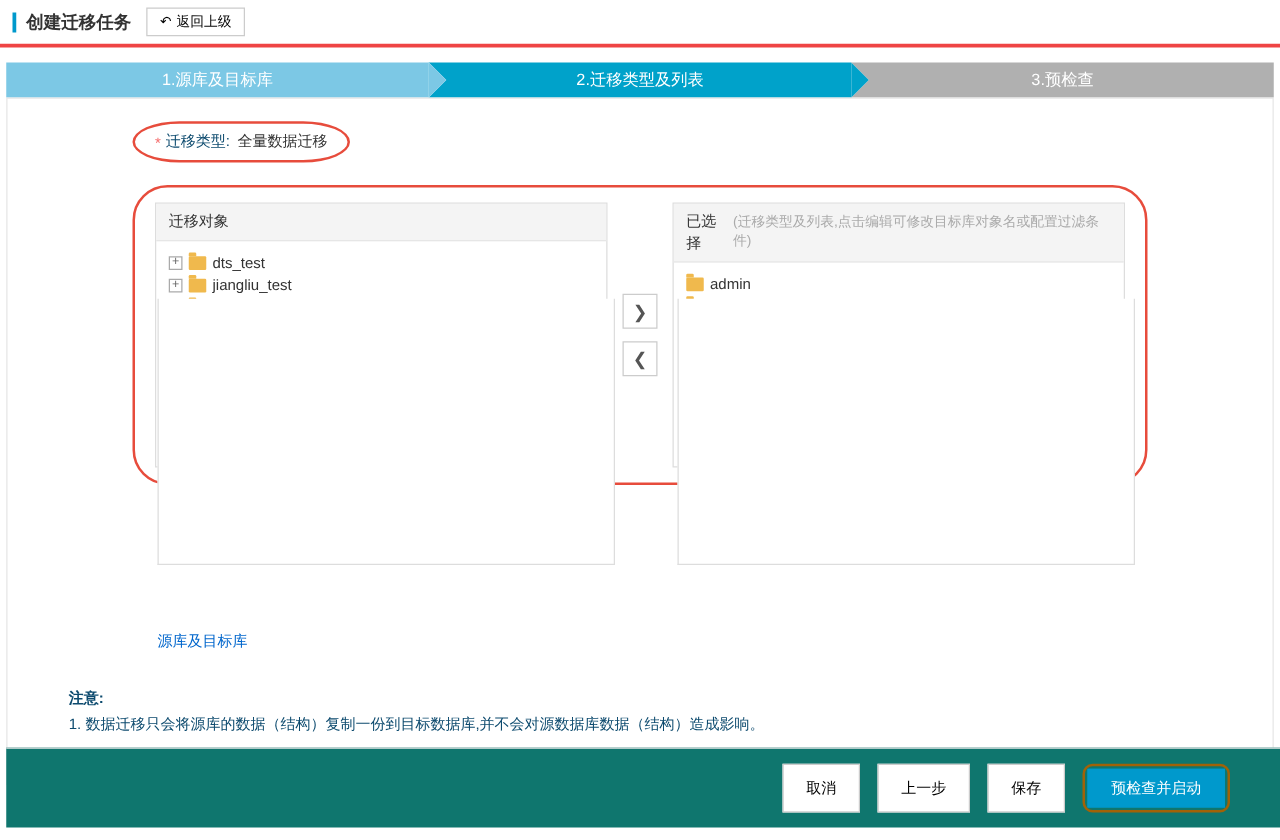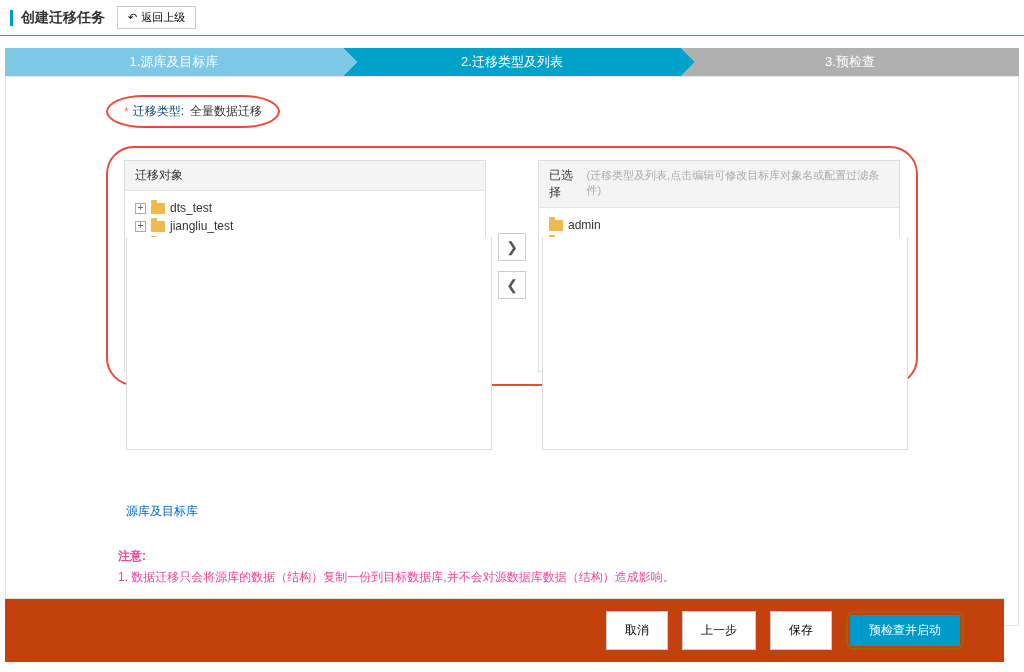--- a/index.html
+++ b/index.html
@@ -9,21 +9,21 @@
       color: #333;
       background: #fff;
       width: 1024px;
       height: 672px;
       position: relative;
     }
     .header-bar {
       display: flex;
       align-items: center;
       padding: 6px 10px;
-      border-bottom: 1px solid #ef4444;
+      border-bottom: 3px solid #ef4444;
     }
     .blue-bar {
       width: 3px;
       height: 16px;
       background: #09c;
       margin-right: 8px;
     }
     .page-title {
       font-size: 14px;
       font-weight: bold;
@@ -180,37 +180,37 @@
     }
     .below-transfer {
       margin: 6px 0 0 120px;
     }
     .select-all-link {
       color: #06c;
       font-size: 12px;
       cursor: pointer;
     }
     .notes {
-      margin: 20px 0 0 112px;
-      color: #ec4899;
+      margin: 20px 0 0 49px;
+      color: #0c4a6e;
       font-size: 12px;
       line-height: 1.7;
     }
     .notes-title { font-weight: bold; }
     .footer-bar {
       border-top: 1px solid #e6e6e6;
       padding: 12px 40px;
       display: flex;
       justify-content: flex-end;
       gap: 14px;
       position: absolute;
       bottom: 10px;
       left: 5px;
-      right: 20px;
-      background: #c2410c;
+      right: 0;
+      background: #0f766e;
     }
     .btn {
       border: 1px solid #ccc;
       background: #fff;
       padding: 6px 18px;
       font-size: 12px;
       cursor: pointer;
     }
     .btn-primary {
       background: #09c;

